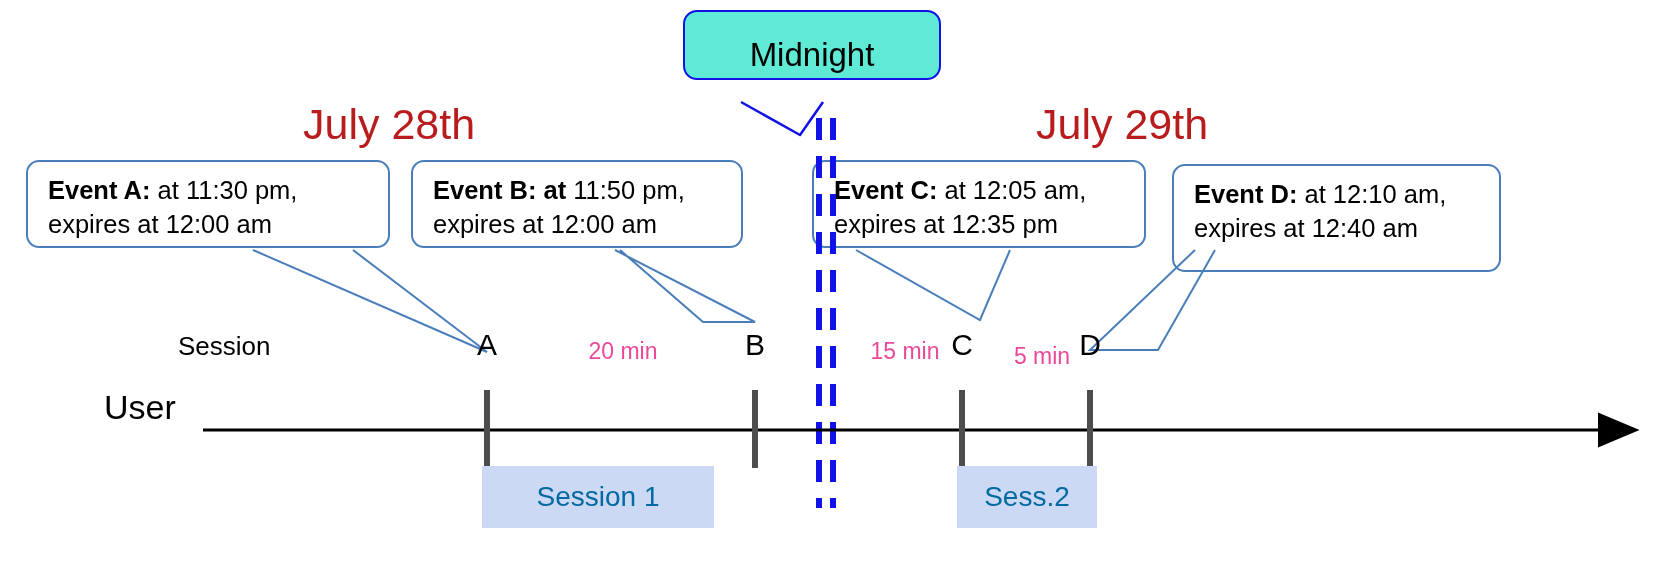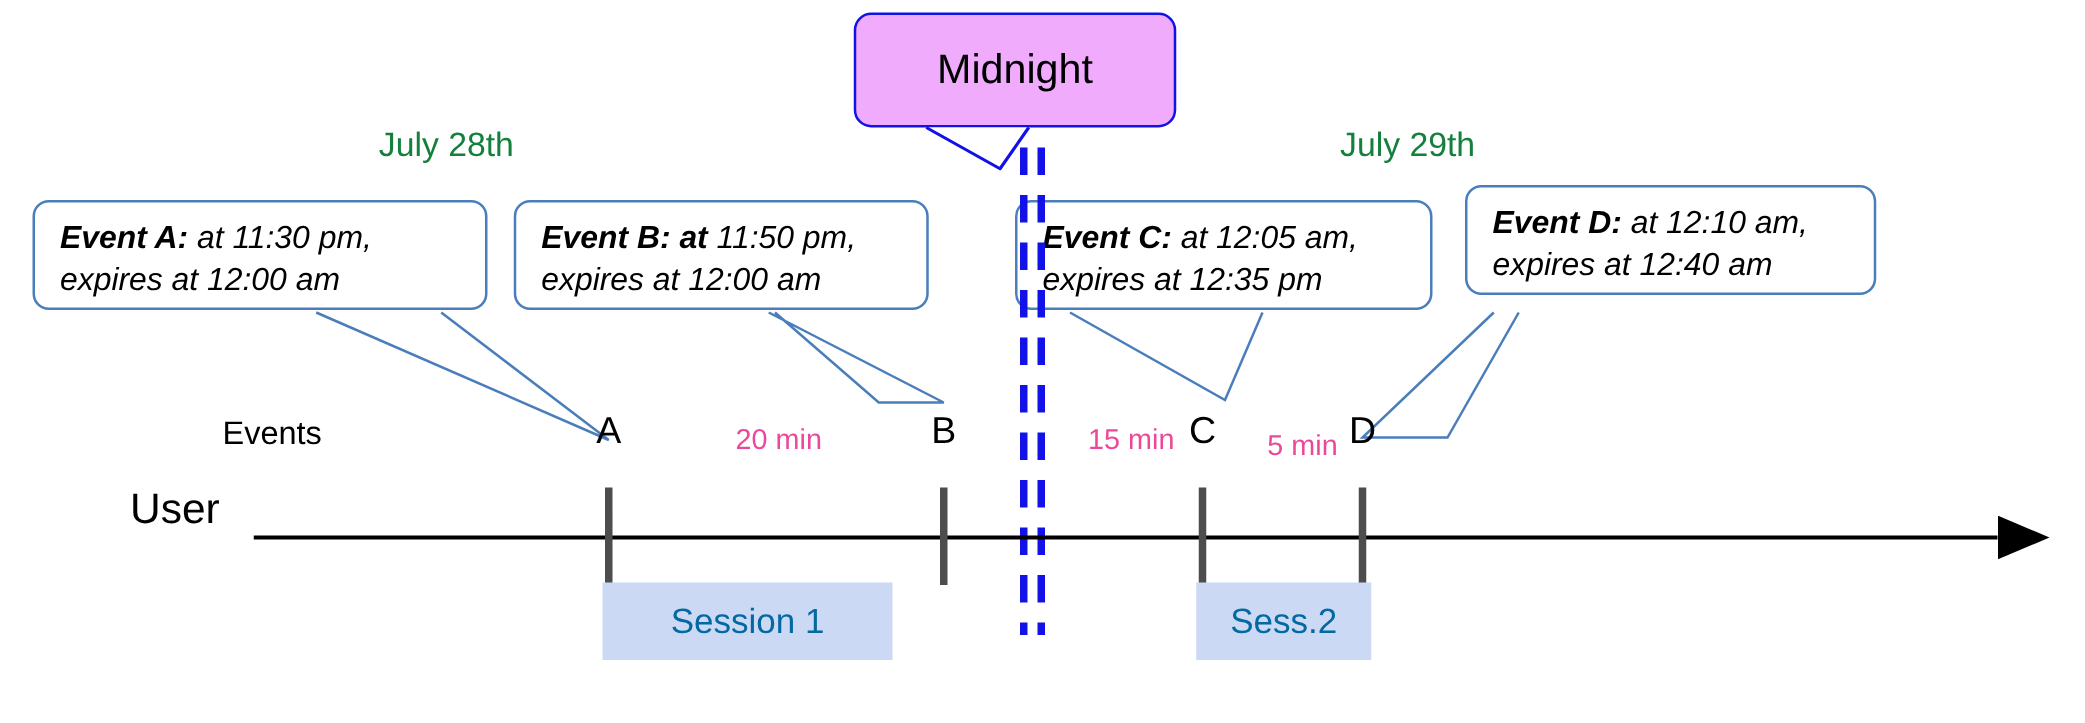--- a/index.html
+++ b/index.html
@@ -15,35 +15,35 @@
     position: relative;
     width: 1668px;
     height: 578px;
     overflow: hidden;
     background: #ffffff;
   }
   .abs { position: absolute; }
 
   
   .day-label {
-    font-size: 27px;
-    color: #15803d;
+    font-size: 43px;
+    color: #b91c1c;
     white-space: nowrap;
     line-height: 1;
   }
 
   
   .midnight-box {
     left: 683px;
     top: 10px;
     width: 258px;
-    height: 92px;
+    height: 70px;
     border: 2.5px solid #1212e8;
     border-radius: 14px;
-    background: #f0abfc;
+    background: #5eead4;
     box-sizing: border-box;
   }
   .midnight-label {
     position: absolute;
     left: 0; right: 0;
     top: 26px;
     text-align: center;
     font-size: 33px;
     color: #000;
     line-height: 1;
@@ -52,21 +52,20 @@
   
   .callout {
     box-sizing: border-box;
     border: 2px solid #4a7ebb;
     border-radius: 13px;
     background: #ffffff;
     padding: 12px 0 10px 20px;
     font-size: 25.5px;
     line-height: 1.33;
     color: #000;
-    font-style: italic;
   }
   .callout b { font-weight: bold; }
 
   
   .user-label {
     font-size: 34px;
     color: #000;
     line-height: 1;
   }
   .events-label {
@@ -106,21 +105,21 @@
     height: 578px;
     pointer-events: none;
   }
 </style>
 </head>
 <body>
 
 <div id="canvas">
 
   <div class="abs day-label" style="left:303px; top:103px;">July 28th</div>
-  <div class="abs day-label" style="left:1036px; top:103px;margin-left:36px;">July 29th</div>
+  <div class="abs day-label" style="left:1036px; top:103px;">July 29th</div>
 
   <div class="abs midnight-box">
     <div class="midnight-label">Midnight</div>
   </div>
 
   <div class="abs callout" style="left:26px; top:160px; width:364px; height:88px;">
     <div>
       <b>Event A:</b><span> at 11:30 pm,</span>
     </div>
     <div>expires at 12:00 am</div>
@@ -133,21 +132,21 @@
     <div>expires at 12:00 am</div>
   </div>
 
   <div class="abs callout" style="left:812px; top:160px; width:334px; height:88px;">
     <div>
       <b>Event C:</b><span> at 12:05 am,</span>
     </div>
     <div>expires at 12:35 pm</div>
   </div>
 
-  <div class="abs callout" style="left:1172px; top:148px; width:329px; height:88px;">
+  <div class="abs callout" style="left:1172px; top:164px; width:329px; height:108px;">
     <div>
       <b>Event D:</b><span>  at 12:10 am,</span>
     </div>
     <div>expires at 12:40 am</div>
   </div>
 
   <svg class="overlay" viewBox="0 0 1668 578">
 
     <polyline points="741,102 800,135 823,102" fill="#ffffff" stroke="#1212e8" stroke-width="2.5" stroke-linejoin="round"></polyline>
 
@@ -166,21 +165,21 @@
     </defs>
     <line x1="203" y1="430" x2="1598" y2="430" stroke="#000000" stroke-width="3.2" marker-end="url(#arrowEnd)"></line>
 
     <line x1="487" y1="390" x2="487" y2="468" stroke="#4d4d4d" stroke-width="6"></line>
     <line x1="755" y1="390" x2="755" y2="468" stroke="#4d4d4d" stroke-width="6"></line>
     <line x1="962" y1="390" x2="962" y2="468" stroke="#4d4d4d" stroke-width="6"></line>
     <line x1="1090" y1="390" x2="1090" y2="468" stroke="#4d4d4d" stroke-width="6"></line>
   </svg>
 
   <div class="abs user-label" style="left:104px; top:390px;">User</div>
-  <div class="abs events-label" style="left:178px; top:333px;">Events</div>
+  <div class="abs events-label" style="left:178px; top:333px;">Session</div>
 
   <div class="abs marker-letter" style="left:467px; top:330px; width:40px;">A</div>
   <div class="abs marker-letter" style="left:735px; top:330px; width:40px;">B</div>
   <div class="abs marker-letter" style="left:942px; top:330px; width:40px;">C</div>
   <div class="abs marker-letter" style="left:1070px; top:330px; width:40px;">D</div>
 
   <div class="abs gap-label" style="left:563px; top:340px; width:120px;">20 min</div>
   <div class="abs gap-label" style="left:845px; top:340px; width:120px;">15 min</div>
   <div class="abs gap-label" style="left:992px; top:345px; width:100px;">5 min</div>
 

